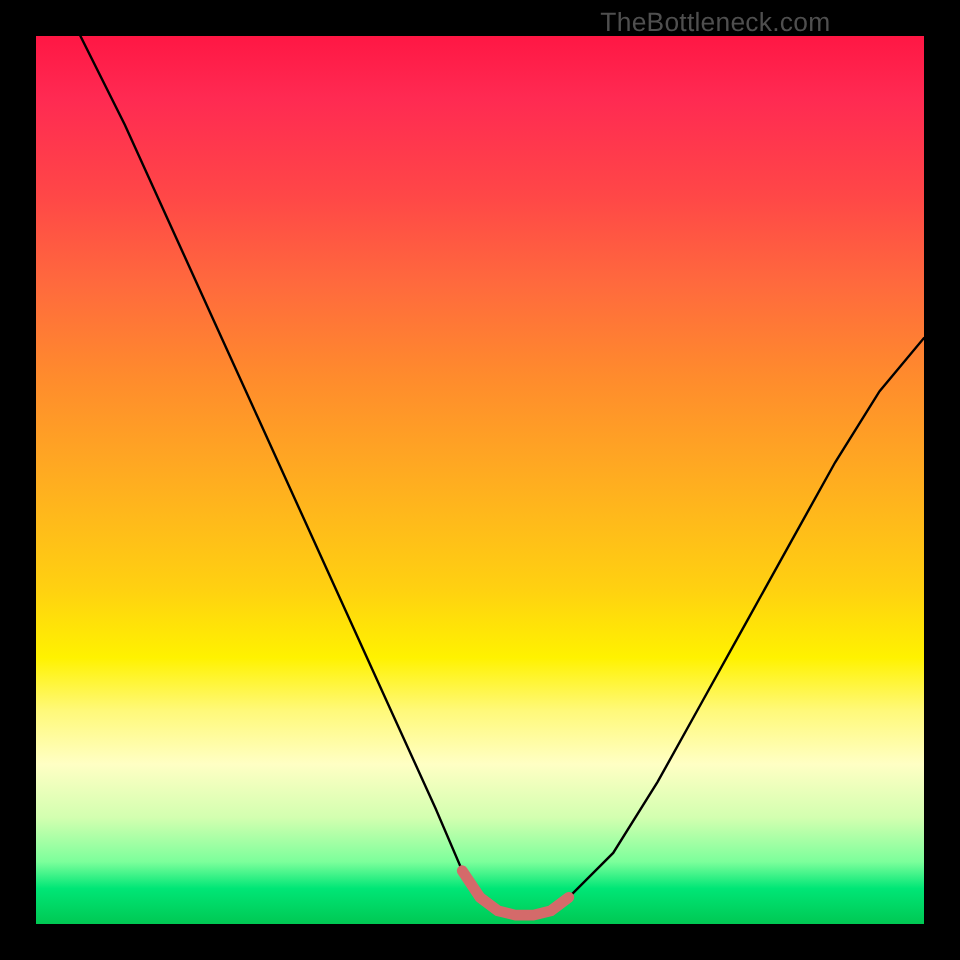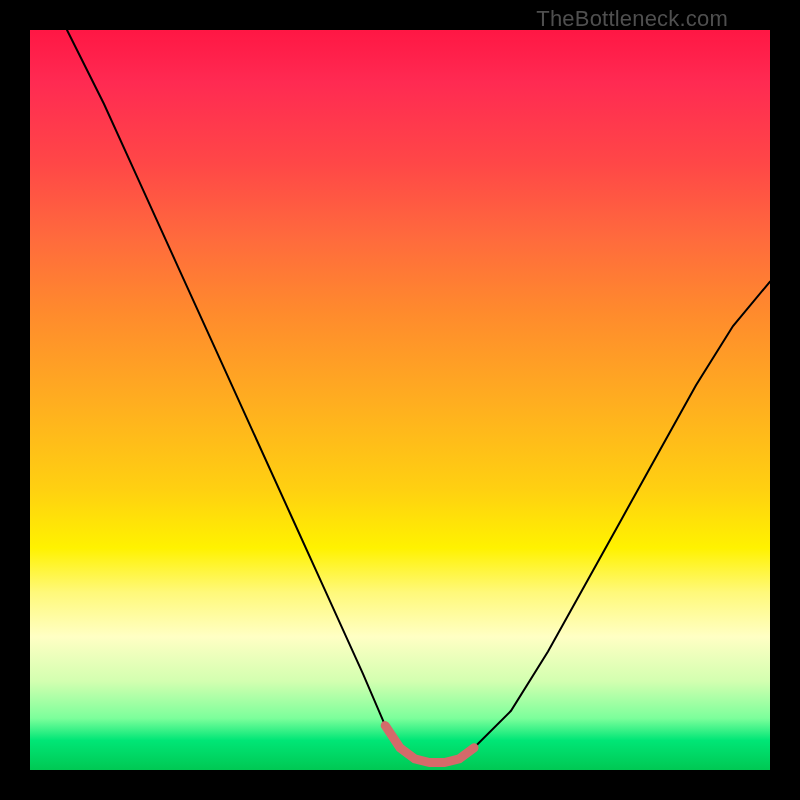--- a/index.html
+++ b/index.html
@@ -9,21 +9,20 @@
     height: 800px;
     overflow: hidden;
     background: #000;
     font-family: Arial, Helvetica, sans-serif;
   }
   .frame {
     position: relative;
     width: 704px;
     height: 800px;
     background: #000;
-    padding-left: 36px;
   }
   .plot-area {
     position: absolute;
     left: 30px;
     top: 30px;
     width: 740px;
     height: 740px;
     
     background: linear-gradient(
       to bottom,

